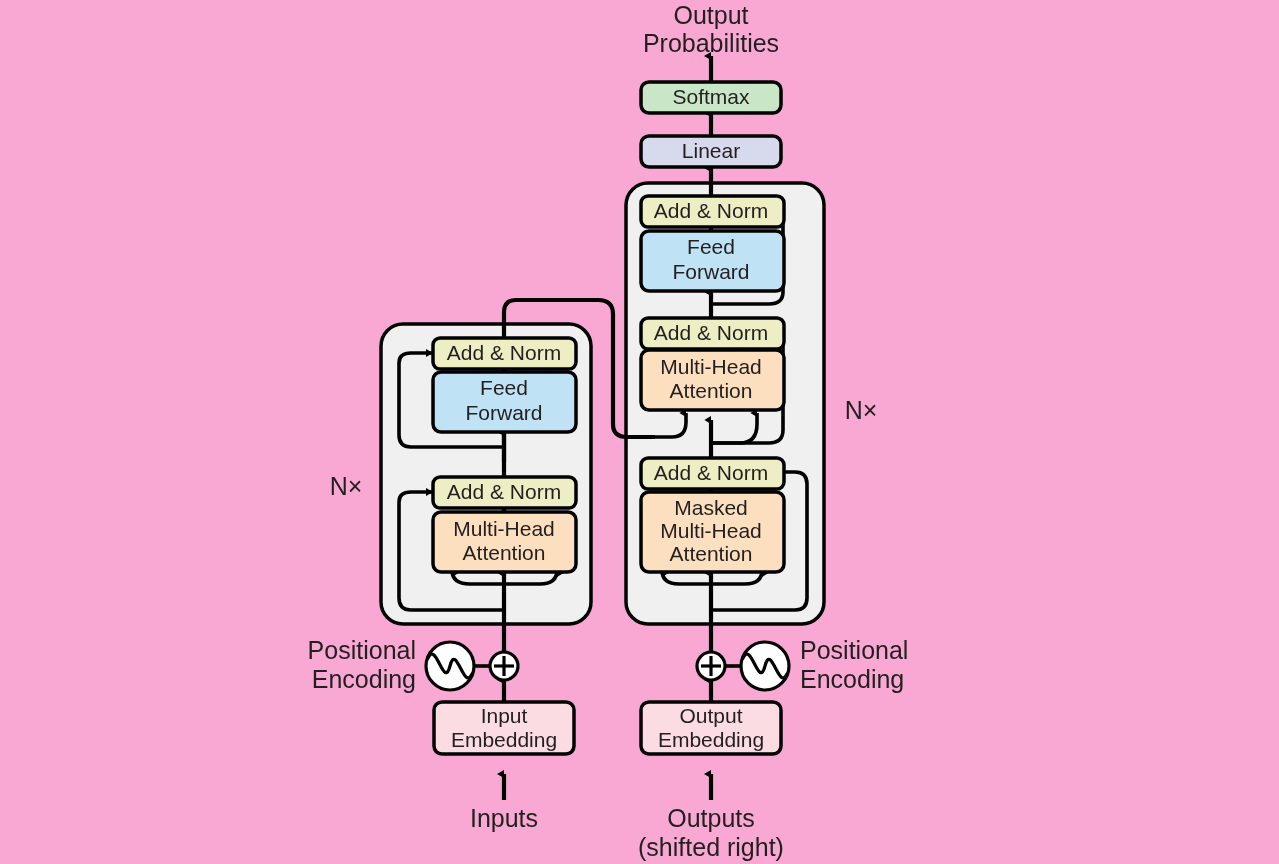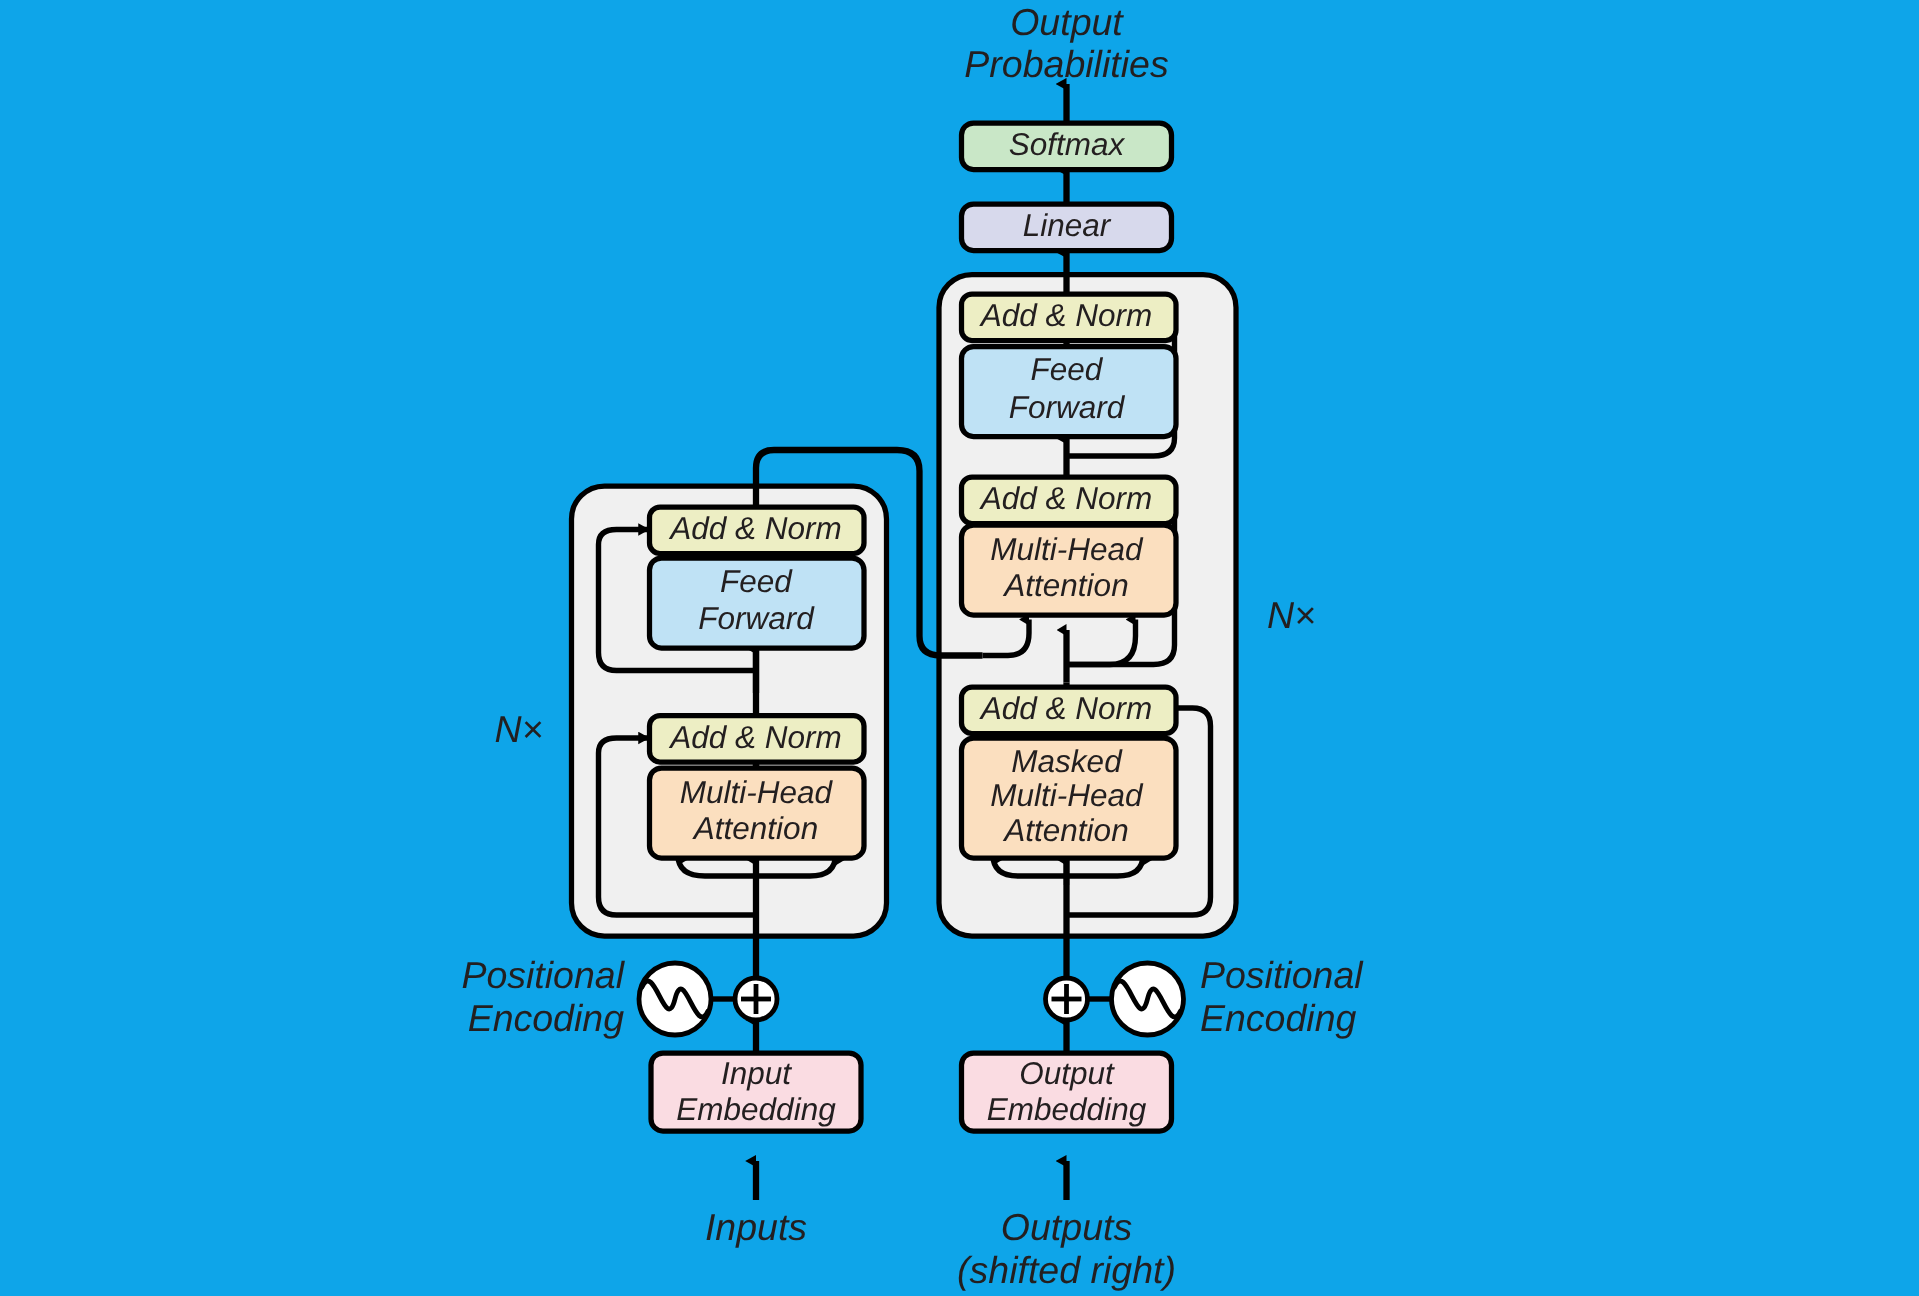--- a/index.html
+++ b/index.html
@@ -4,24 +4,23 @@
 <style>
   html, body {
     margin: 0;
     padding: 0;
     background: #ffffff;
   }
   #canvas {
     position: relative;
     width: 1279px;
     height: 864px;
-    background: #0ea5e9;
+    background: #f9a8d4;
     font-family: "Liberation Sans", sans-serif;
     overflow: hidden;
-    font-style: italic;
   }
   svg.diagram {
     position: absolute;
     top: 0;
     left: 0;
     width: 1279px;
     height: 864px;
   }
   .panel-fill   { fill: #f0f0f0; stroke: #000000; stroke-width: 3.5; }
   .box          { stroke: #000000; stroke-width: 3.5; }

